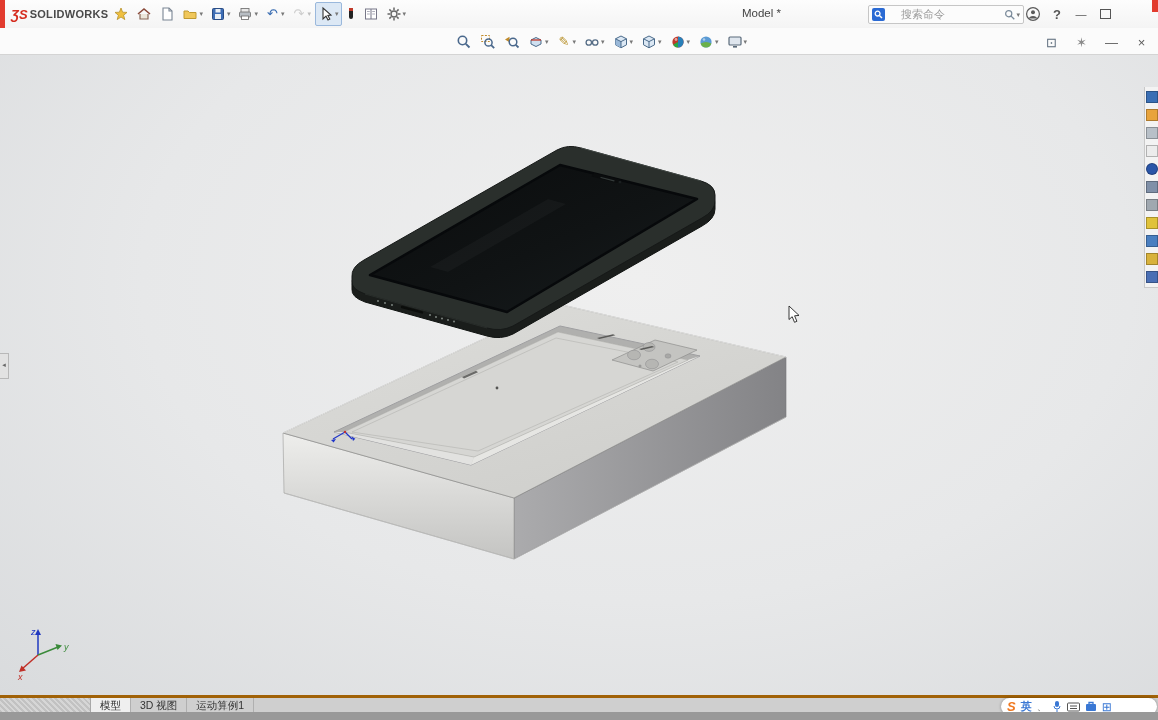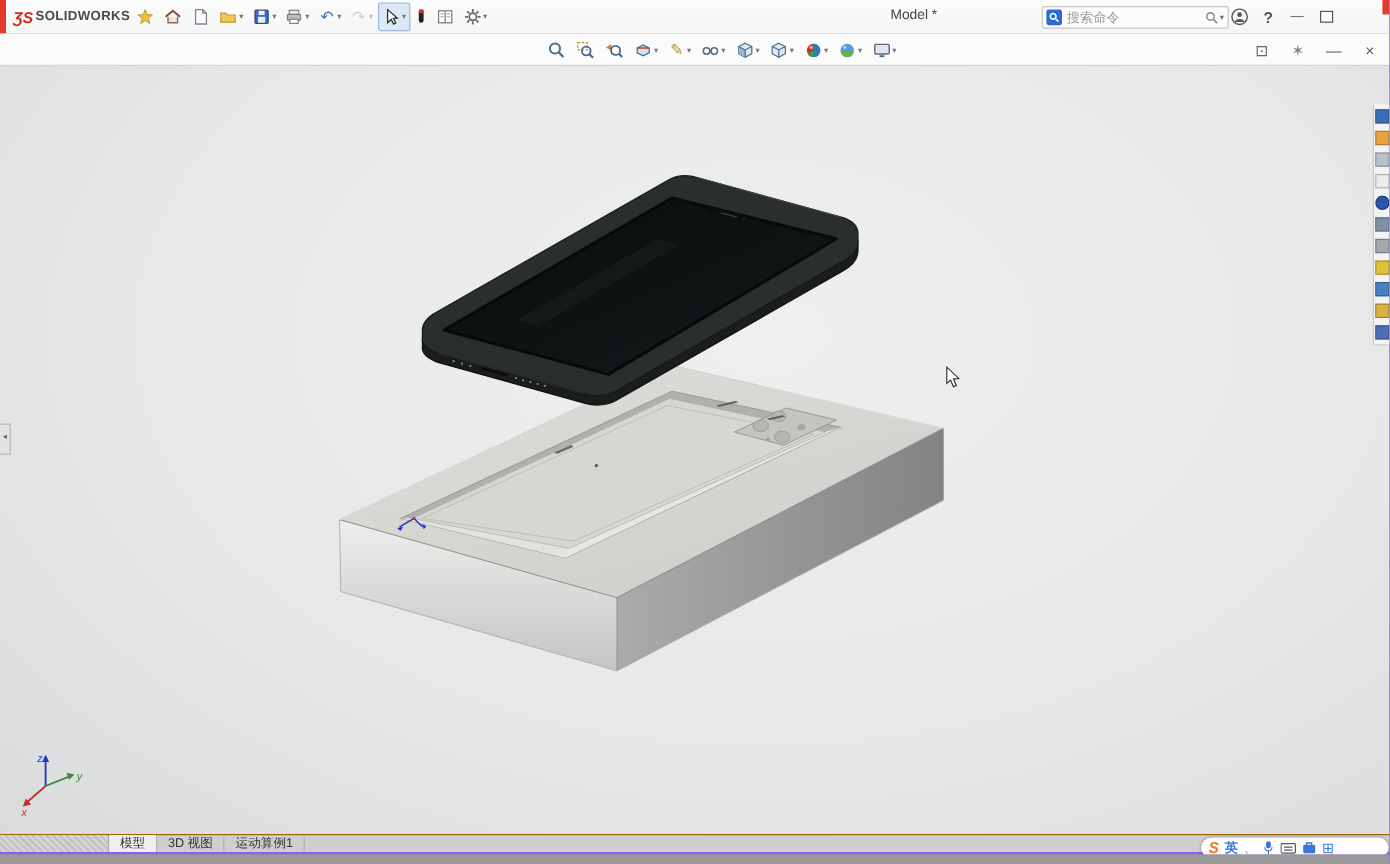--- a/index.html
+++ b/index.html
@@ -22,21 +22,21 @@
   .tbtn.dis{opacity:.45;}
   .tbtn .dd{font-size:7px;color:#777;margin-left:1px;}
   .glyph16{font-size:13px;line-height:16px;width:15px;text-align:center;display:inline-block;}
   #title-center{position:absolute;left:742px;top:7px;font-size:11.5px;color:#444;}
 
   #search-box{position:absolute;left:868px;top:5px;width:148px;height:17px;
     border:1px solid #c6c6c6;background:#fcfcfc;border-radius:2px;
     display:flex;align-items:center;padding:0 3px;}
   .search-badge{width:13px;height:13px;background:#2a6ad4;border-radius:2px;
     display:flex;align-items:center;justify-content:center;flex:0 0 auto;}
-  .search-text{color:#9a9a9a;font-size:11px;margin-left:4px;flex:1;white-space:nowrap;overflow:hidden;}
+  .search-text{color:#9a9a9a;font-size:11px;margin-left:16px;flex:1;white-space:nowrap;overflow:hidden;}
   #search-box .dd{font-size:7px;color:#777;}
   .tb-right-ico{position:absolute;top:5px;width:18px;height:18px;display:flex;align-items:center;justify-content:center;}
   .help-q{font-weight:bold;color:#555;font-size:13px;}
   .win-glyph{color:#555;font-size:11px;}
   .restore-box{width:9px;height:8px;border:1.2px solid #555;display:inline-block;}
   .red-strip-right{position:absolute;right:0;top:0;width:6px;height:12px;background:#e23b2e;}
 
   
   #toolbar2{position:absolute;top:28px;left:0;right:0;height:26px;background:#fbfbfb;
     border-bottom:1px solid #d4d4d4;}
@@ -50,21 +50,21 @@
   #left-collapse-tab{position:absolute;left:0;top:298px;width:8px;height:24px;background:#e2e2e2;
     border:1px solid #b8b8b8;border-left:none;font-size:7px;color:#666;line-height:22px;text-align:center;}
   #taskpane{position:absolute;right:0;top:32px;width:13px;padding:4px 0;background:#f3f3f3;
     border-left:1px solid #c9c9c9;border-bottom:1px solid #c9c9c9;
     display:flex;flex-direction:column;align-items:center;gap:6px;}
   .tp-ico{width:10px;height:10px;border:1px solid rgba(0,0,0,.25);}
   #triad{position:absolute;left:12px;top:568px;}
 
   
   #tabbar{position:absolute;left:0;right:0;top:695px;height:14px;background:#cfcfcf;
-    border-top:1px solid #a16207;display:flex;align-items:stretch;}
+    border-top:3px solid #a16207;display:flex;align-items:stretch;}
   #pane-splitter{width:90px;background:repeating-linear-gradient(45deg,#c2c2c2 0 2px,#d6d6d6 2px 4px);
     border-right:1px solid #a8a8a8;}
   .tab{padding:0 9px;font-size:10.5px;line-height:14px;color:#333;border-right:1px solid #b0b0b0;white-space:nowrap;}
   .tab.active{background:#efefef;}
 
   
   #statusbar{position:absolute;left:0;right:0;top:709px;height:11px;
     background:linear-gradient(#f1f1f1,#e2e2e2);border-top:1px solid #c2c2c2;
     font-size:9.5px;color:#333;}
   .sb-left{position:absolute;left:4px;top:0;line-height:11px;}

